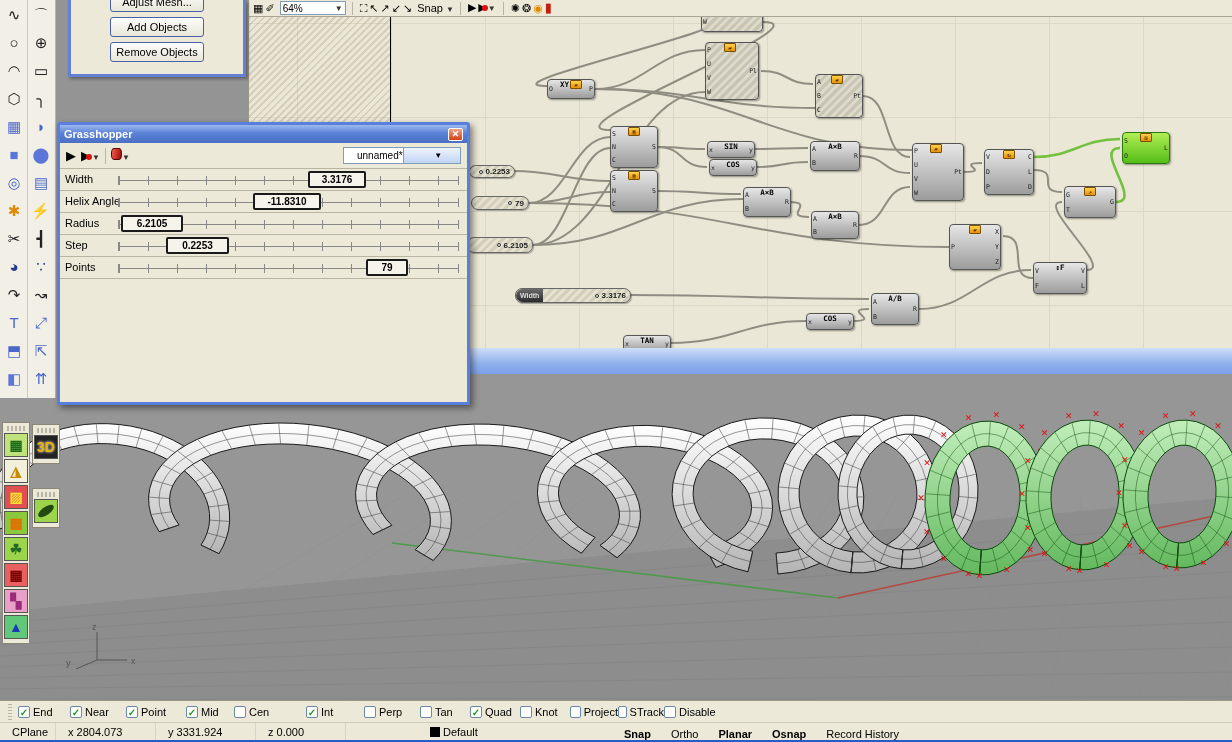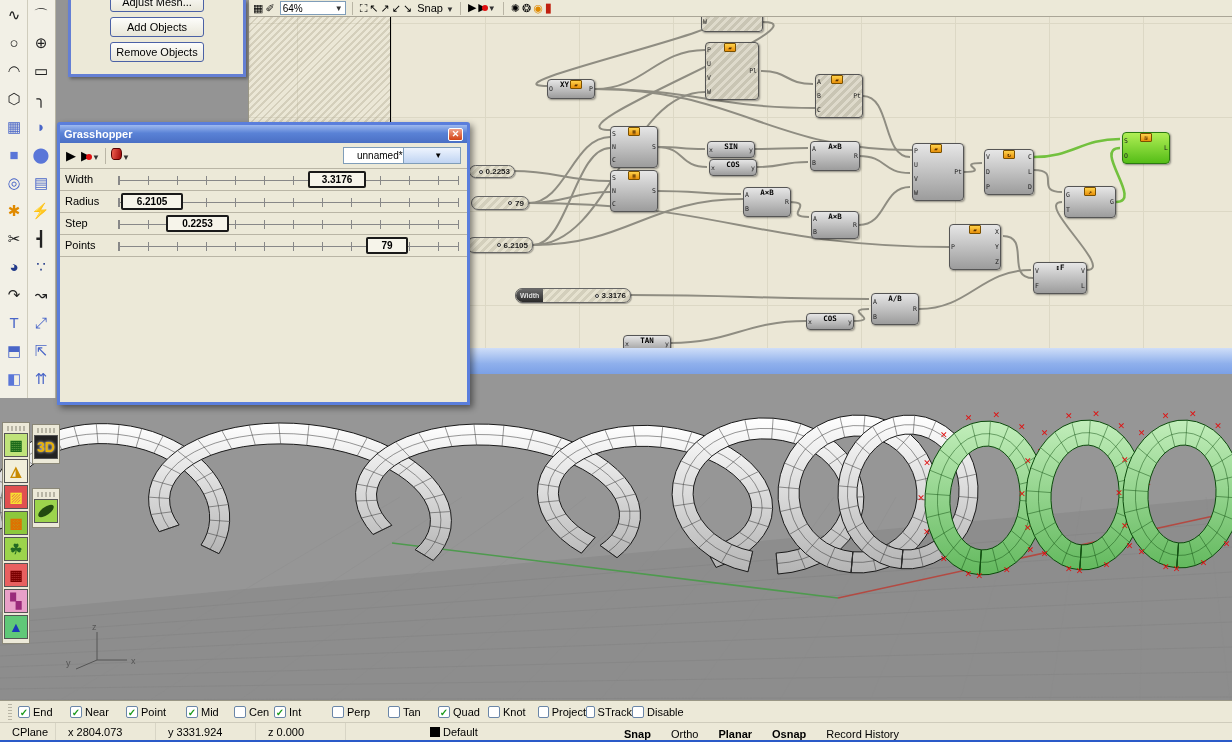--- a/index.html
+++ b/index.html
@@ -821,20 +821,25 @@
         <span class="combtn">▼</span>
       </div>
     </div>
     <div id="sliders">
         <div class="srow">
           <span class="slabel">Width</span>
           <div class="strack"></div>
           <div class="sval" style="left: 248px; width: 58px;">3.3176</div>
         </div>
         <div class="srow">
+          <span class="slabel">Helix Angle</span>
+          <div class="strack"></div>
+          <div class="sval" style="left: 193px; width: 68px;">-11.8310</div>
+        </div>
+        <div class="srow">
           <span class="slabel">Radius</span>
           <div class="strack"></div>
           <div class="sval" style="left: 61px; width: 62px;">6.2105</div>
         </div>
         <div class="srow">
           <span class="slabel">Step</span>
           <div class="strack"></div>
           <div class="sval" style="left: 106px; width: 63px;">0.2253</div>
         </div>
         <div class="srow">
@@ -856,21 +861,21 @@
         <span>Near</span>
       </span>
       <span class="ositem" style="width: 60px;">
         <span class="cbox">✓</span>
         <span>Point</span>
       </span>
       <span class="ositem" style="width: 48px;">
         <span class="cbox">✓</span>
         <span>Mid</span>
       </span>
-      <span class="ositem" style="width: 40px;">
+      <span class="ositem" style="width: 72px;">
         <span class="cbox"></span>
         <span>Cen</span>
       </span>
       <span class="ositem" style="width: 58px;">
         <span class="cbox">✓</span>
         <span>Int</span>
       </span>
       <span class="ositem" style="width: 56px;">
         <span class="cbox"></span>
         <span>Perp</span>

